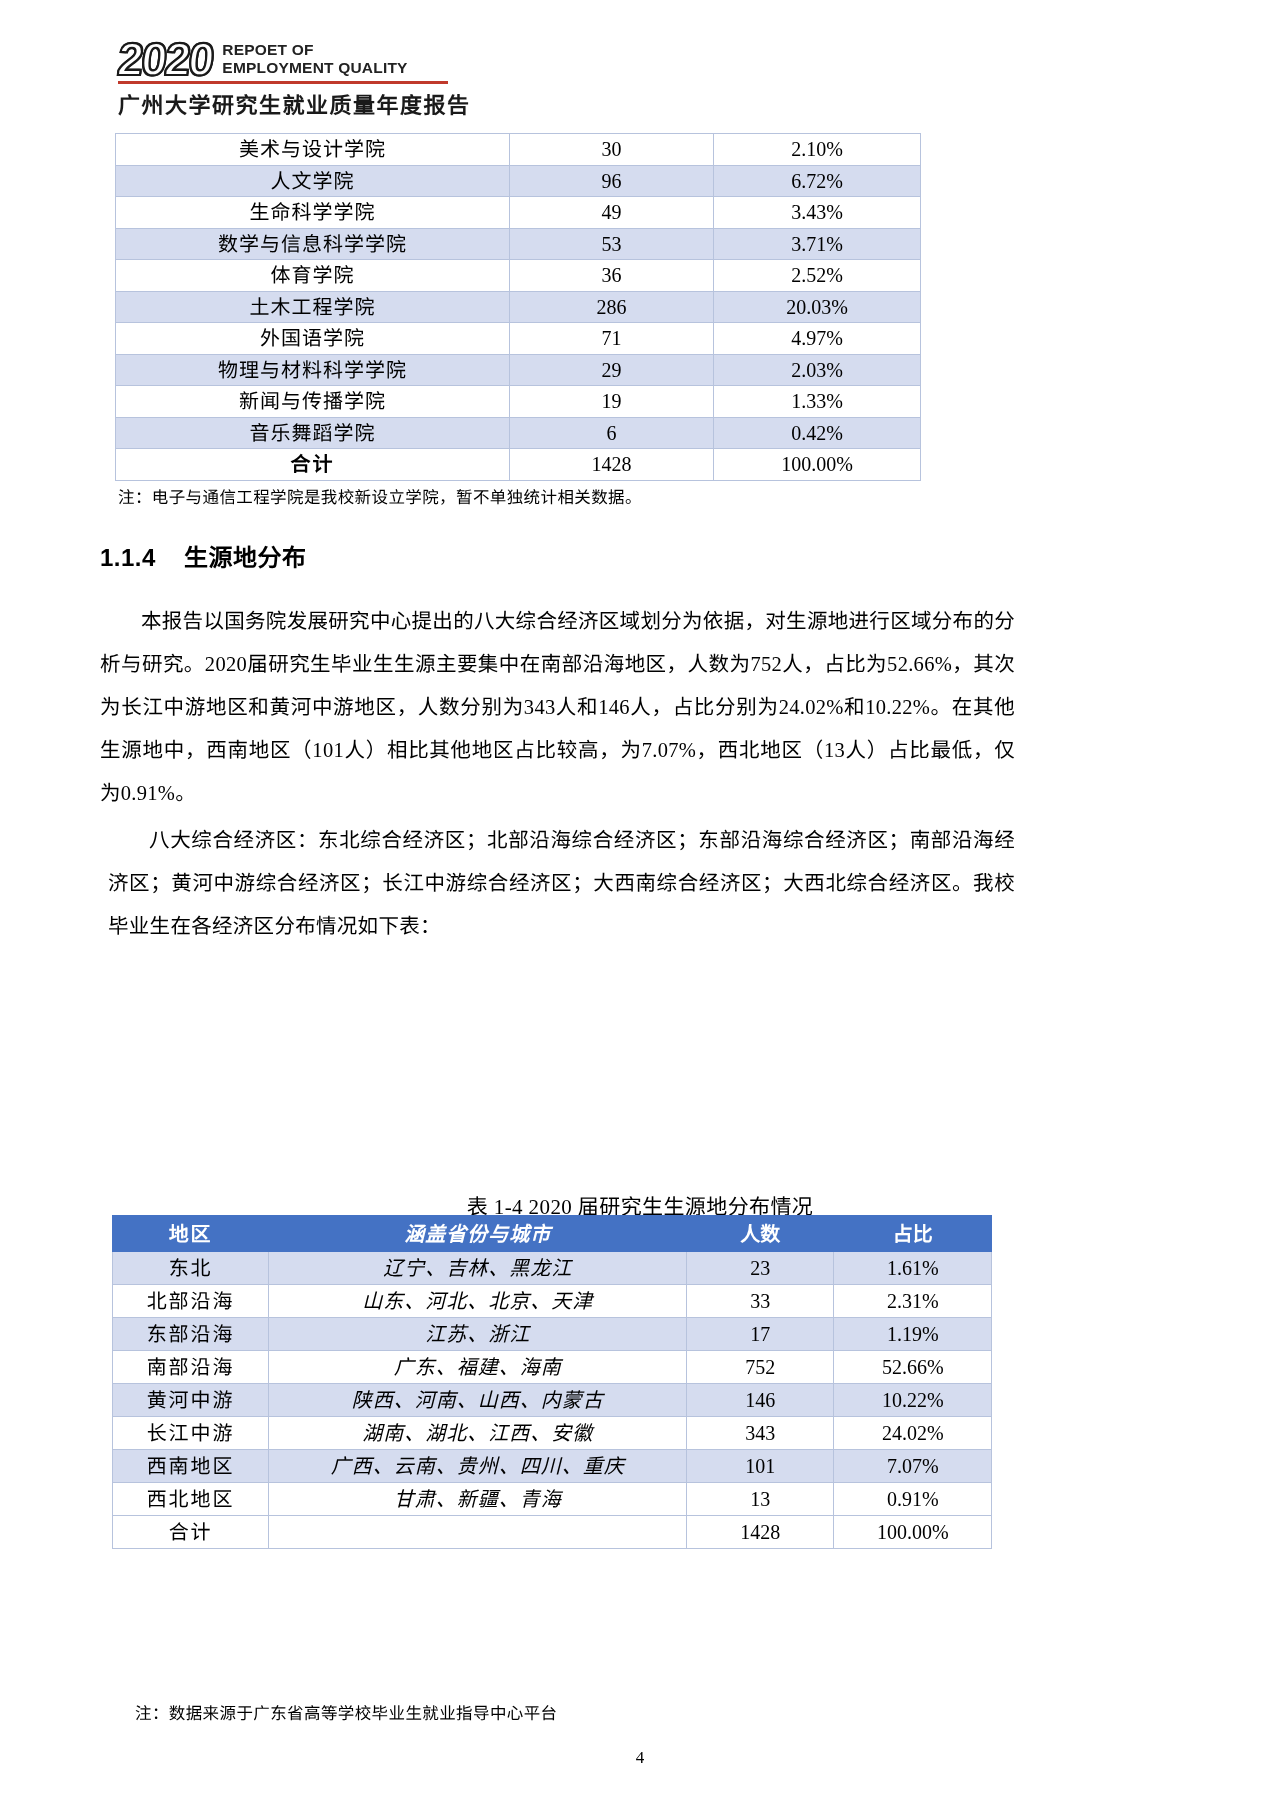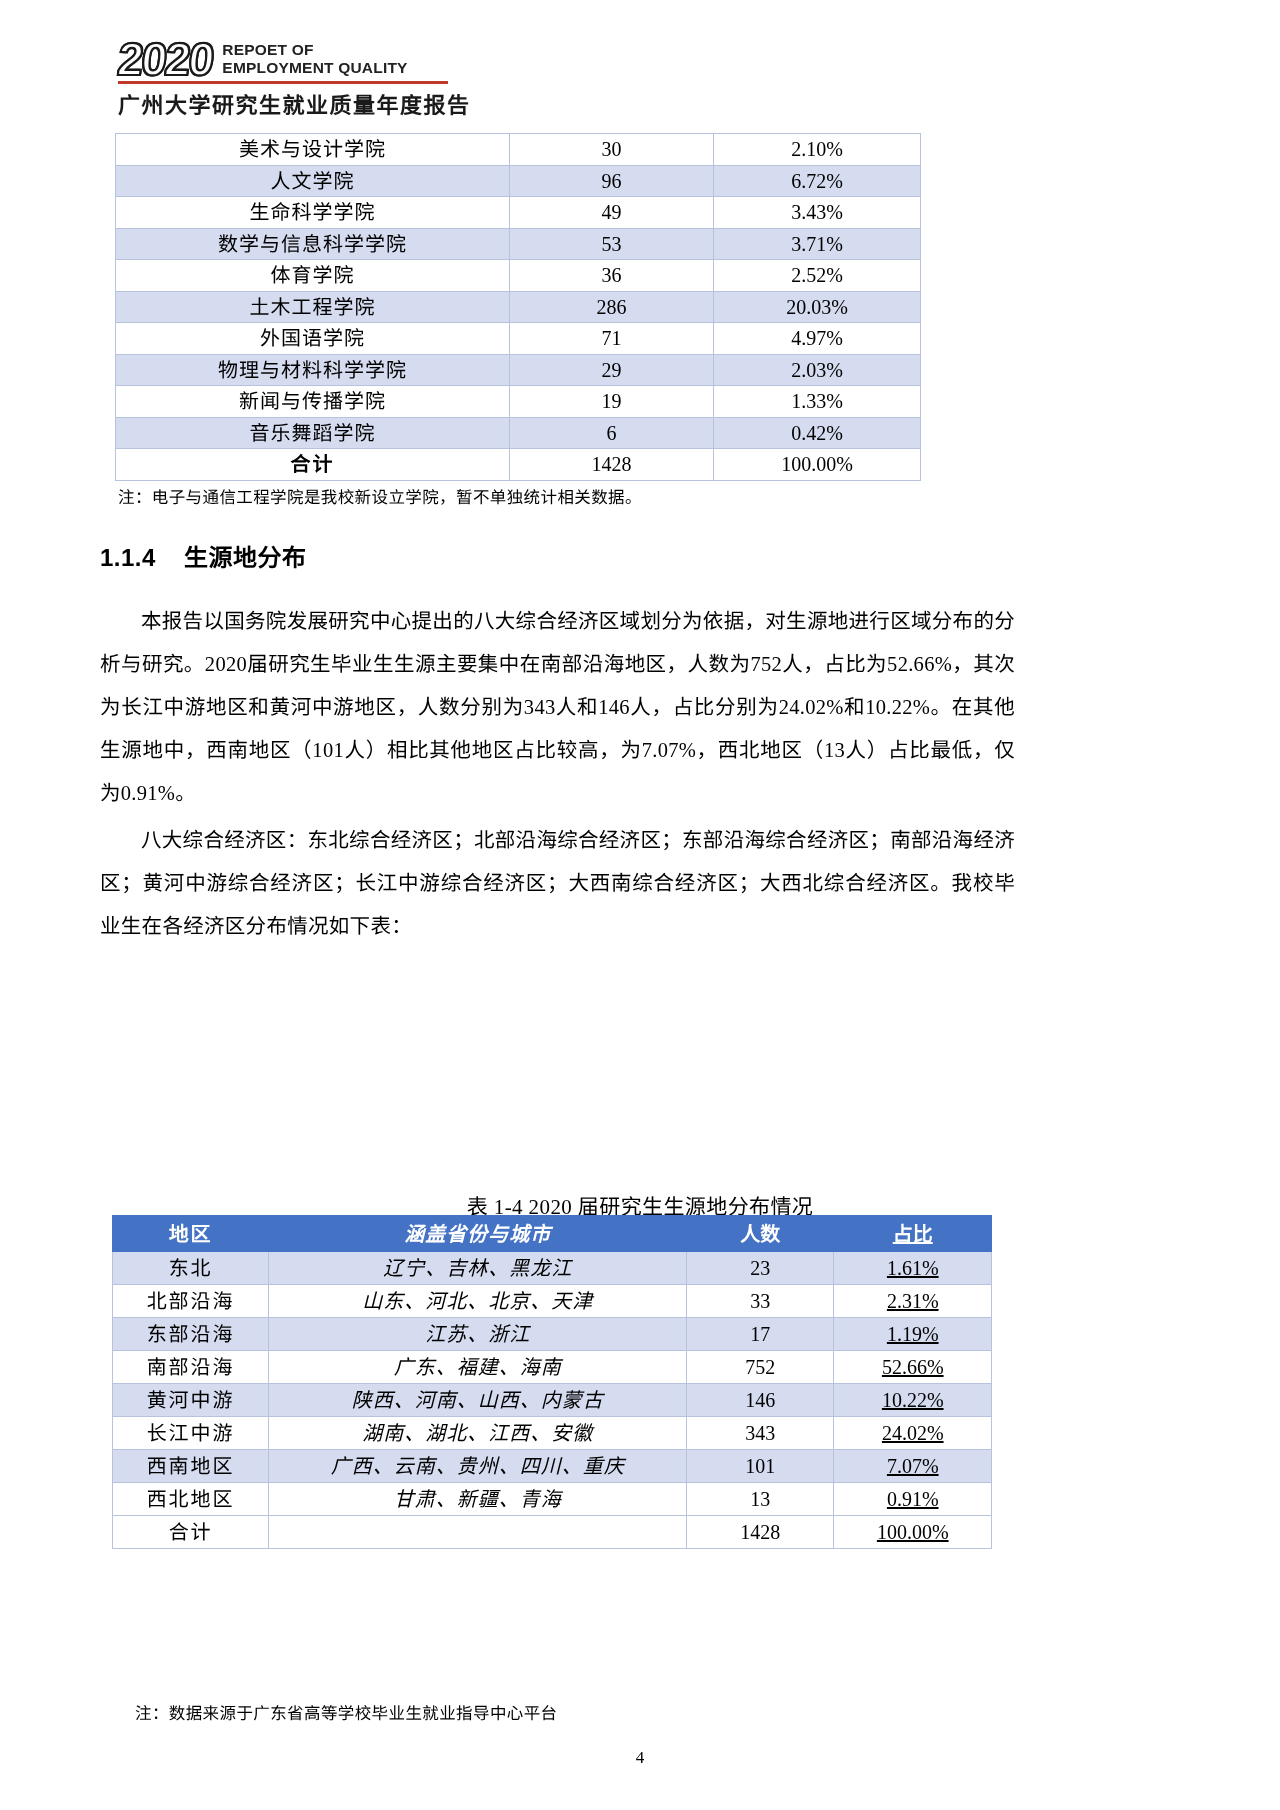--- a/index.html
+++ b/index.html
@@ -140,21 +140,21 @@
   }
   .body-block p{
     margin:0 0 2px 0;
     font-size:20.5px;
     line-height:43px;
     letter-spacing:0.3px;
     text-align:justify;
     text-justify:inter-ideograph;
     text-indent:2em;
   }
-  .body-block p.p2{margin-top:4px;}
+  .body-block p.p2{margin-top:4px;margin-left:8px;}
 
   
   .tbl-caption{
     position:absolute;
     left:0;
     top:1190px;
     width:1280px;
     text-align:center;
     font-size:21px;
     letter-spacing:0.4px;
@@ -181,21 +181,21 @@
     color:#ffffff;
     font-weight:700;
     letter-spacing:2px;
     border-color:#4472c4;
     height:35px;
     font-size:20px;
   }
   .t-region .c-region{width:152px;letter-spacing:2px;}
   .t-region .c-prov{width:440px;letter-spacing:1px;font-style:italic;}
   .t-region .c-num{width:140px;letter-spacing:0;}
-  .t-region .c-pct{width:148px;letter-spacing:0;text-decoration:underline;}
+  .t-region .c-pct{width:148px;letter-spacing:0;}
   .t-region tbody tr.alt td{background:#d5dcef;}
   .t-region tbody tr.total td{
     background:#ffffff;
     letter-spacing:2px;
   }
   .t-region tbody tr.total td.c-num,
   .t-region tbody tr.total td.c-pct{letter-spacing:0;}
 
   .note-2{left:135px;top:1700px;font-size:16.5px;}
 

